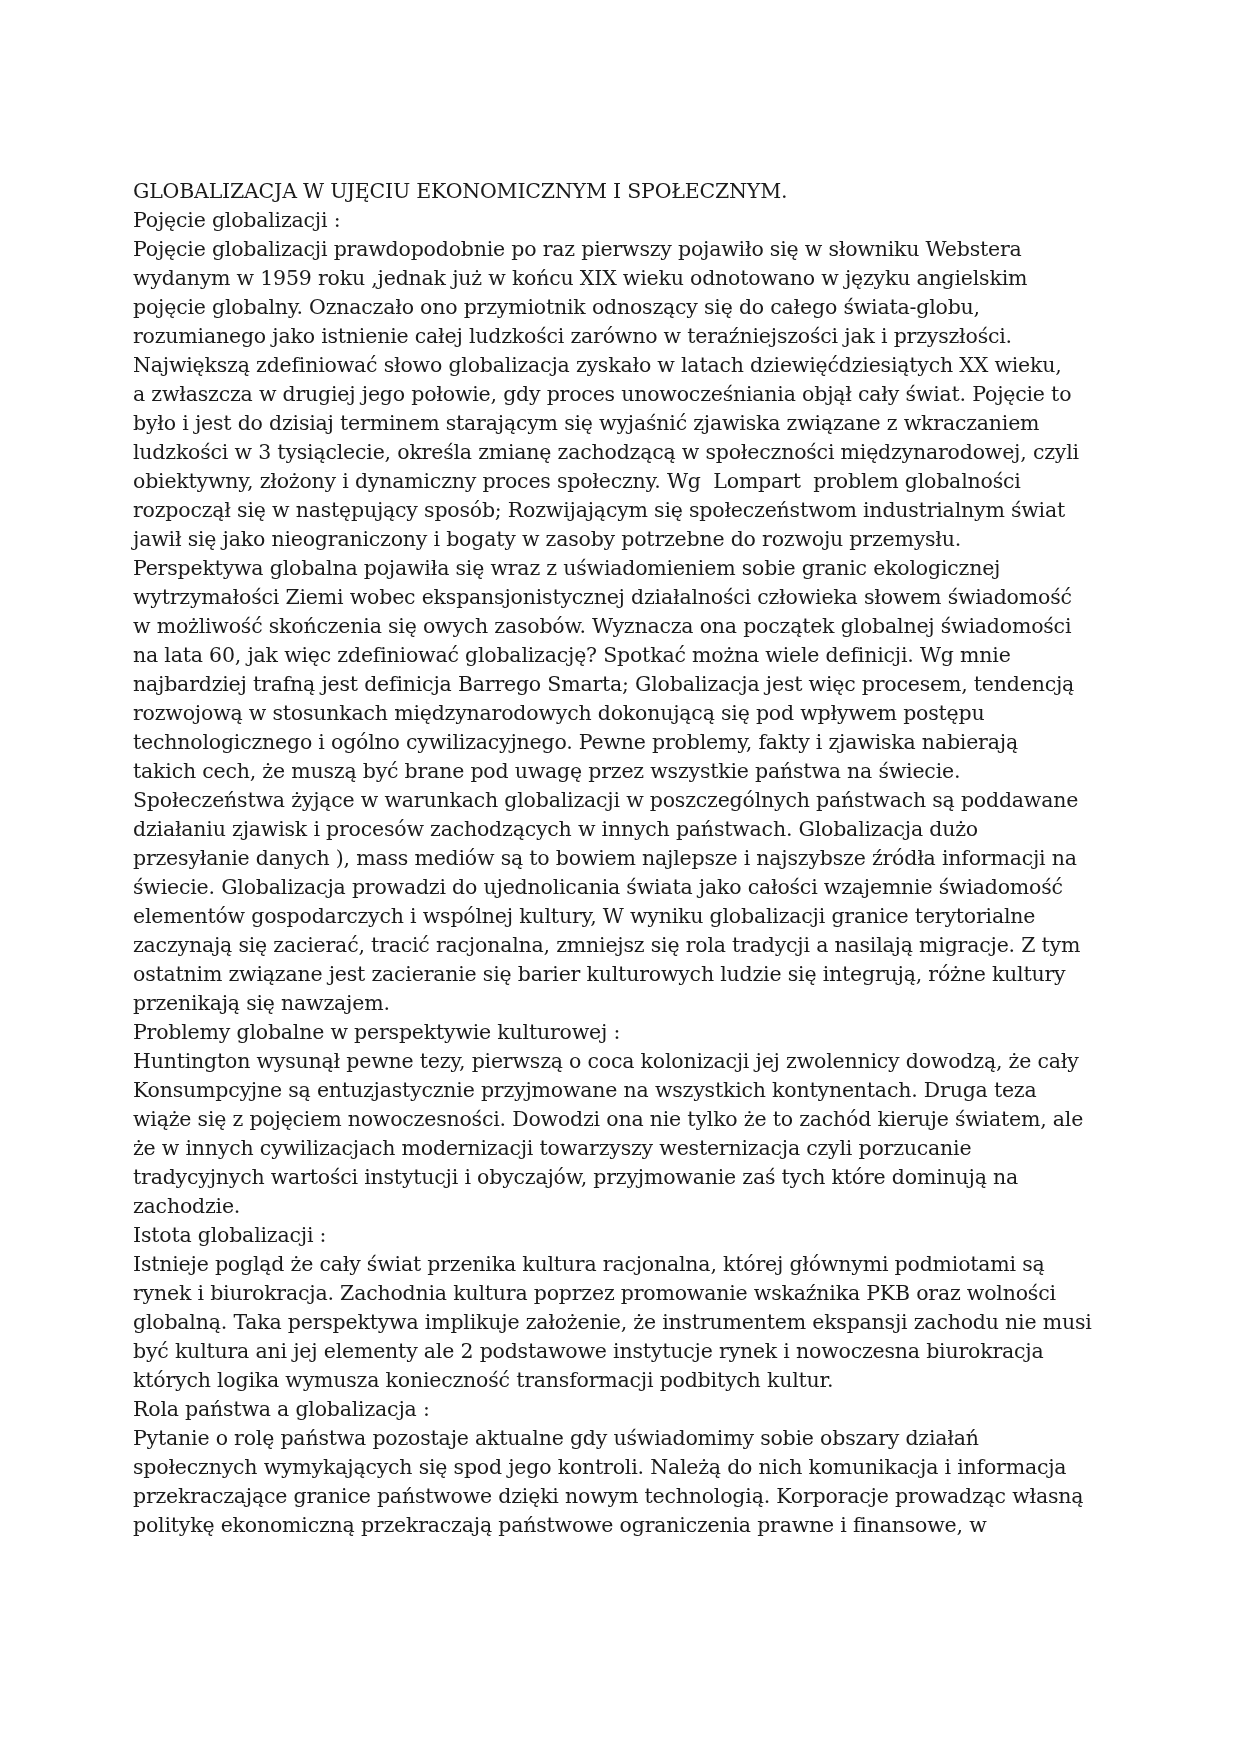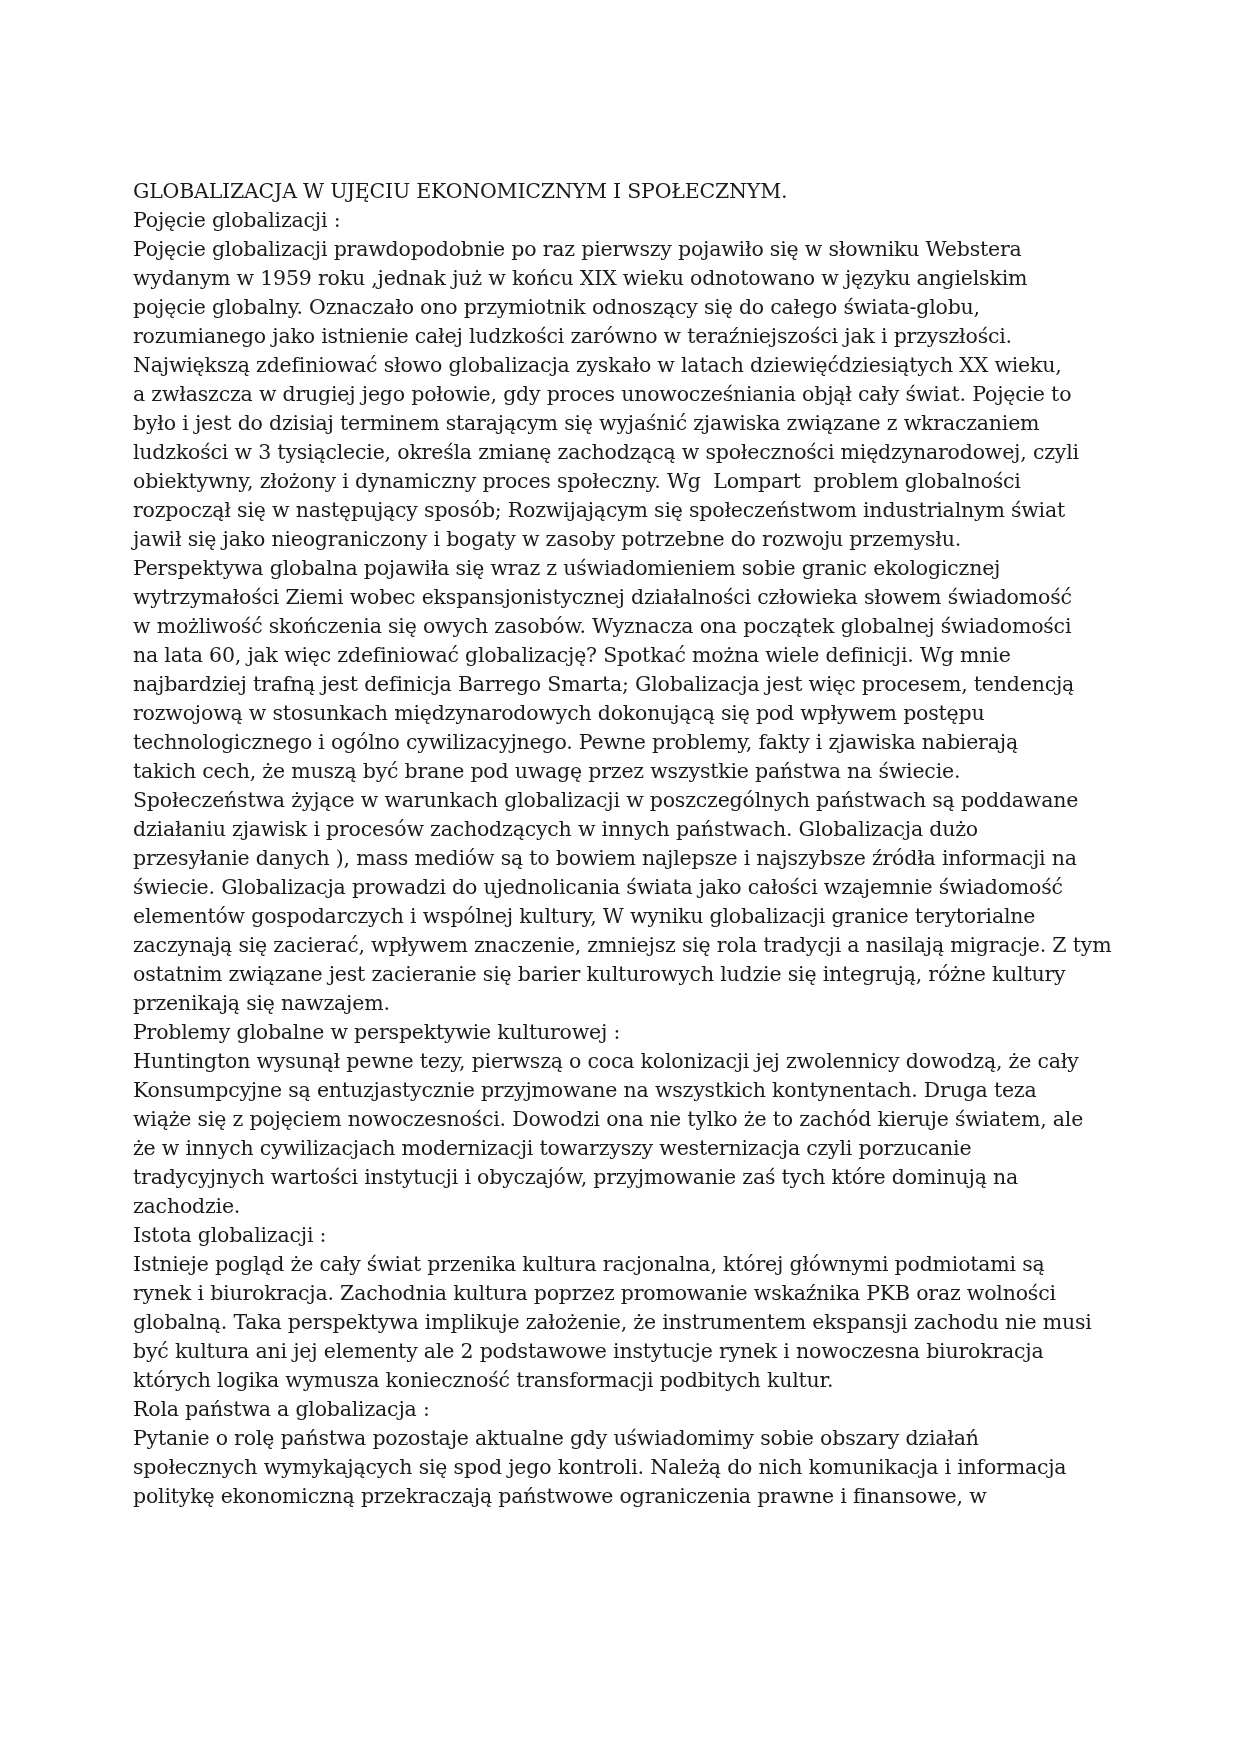--- a/index.html
+++ b/index.html
@@ -67,35 +67,36 @@
         <div class="line">na lata 60, jak więc zdefiniować globalizację? Spotkać można wiele definicji. Wg mnie</div>
         <div class="line">najbardziej trafną jest definicja Barrego Smarta; Globalizacja jest więc procesem, tendencją</div>
         <div class="line">rozwojową w stosunkach międzynarodowych dokonującą się pod wpływem postępu</div>
         <div class="line">technologicznego i ogólno cywilizacyjnego. Pewne problemy, fakty i zjawiska nabierają</div>
         <div class="line">takich cech, że muszą być brane pod uwagę przez wszystkie państwa na świecie.</div>
         <div class="line">Społeczeństwa żyjące w warunkach globalizacji w poszczególnych państwach są poddawane</div>
         <div class="line">działaniu zjawisk i procesów zachodzących w innych państwach. Globalizacja dużo</div>
         <div class="line">przesyłanie danych ), mass mediów są to bowiem najlepsze i najszybsze źródła informacji na</div>
         <div class="line">świecie. Globalizacja prowadzi do ujednolicania świata jako całości wzajemnie świadomość</div>
         <div class="line">elementów gospodarczych i wspólnej kultury, W wyniku globalizacji granice terytorialne</div>
-        <div class="line">zaczynają się zacierać, wpływem znaczenie, zmniejsz się rola tradycji a nasilają migracje. Z tym</div>
+        <div class="line">zaczynają się zacierać, tracić racjonalna, zmniejsz się rola tradycji a nasilają migracje. Z tym</div>
         <div class="line">ostatnim związane jest zacieranie się barier kulturowych ludzie się integrują, różne kultury</div>
         <div class="line">przenikają się nawzajem.</div>
         <div class="line">Problemy globalne w perspektywie kulturowej :</div>
         <div class="line">Huntington wysunął pewne tezy, pierwszą o coca kolonizacji jej zwolennicy dowodzą, że cały</div>
         <div class="line">Konsumpcyjne są entuzjastycznie przyjmowane na wszystkich kontynentach. Druga teza</div>
         <div class="line">wiąże się z pojęciem nowoczesności. Dowodzi ona nie tylko że to zachód kieruje światem, ale</div>
         <div class="line">że w innych cywilizacjach modernizacji towarzyszy westernizacja czyli porzucanie</div>
         <div class="line">tradycyjnych wartości instytucji i obyczajów, przyjmowanie zaś tych które dominują na</div>
         <div class="line">zachodzie.</div>
         <div class="line">Istota globalizacji :</div>
         <div class="line">Istnieje pogląd że cały świat przenika kultura racjonalna, której głównymi podmiotami są</div>
         <div class="line">rynek i biurokracja. Zachodnia kultura poprzez promowanie wskaźnika PKB oraz wolności</div>
         <div class="line">globalną. Taka perspektywa implikuje założenie, że instrumentem ekspansji zachodu nie musi</div>
         <div class="line">być kultura ani jej elementy ale 2 podstawowe instytucje rynek i nowoczesna biurokracja</div>
         <div class="line">których logika wymusza konieczność transformacji podbitych kultur.</div>
         <div class="line">Rola państwa a globalizacja :</div>
         <div class="line">Pytanie o rolę państwa pozostaje aktualne gdy uświadomimy sobie obszary działań</div>
         <div class="line">społecznych wymykających się spod jego kontroli. Należą do nich komunikacja i informacja</div>
+        <div class="line">przekraczające granice państwowe dzięki nowym technologią. Korporacje prowadząc własną</div>
         <div class="line">politykę ekonomiczną przekraczają państwowe ograniczenia prawne i finansowe, w</div>
       </div>
   </div>
 </div>
 
 </body></html>

